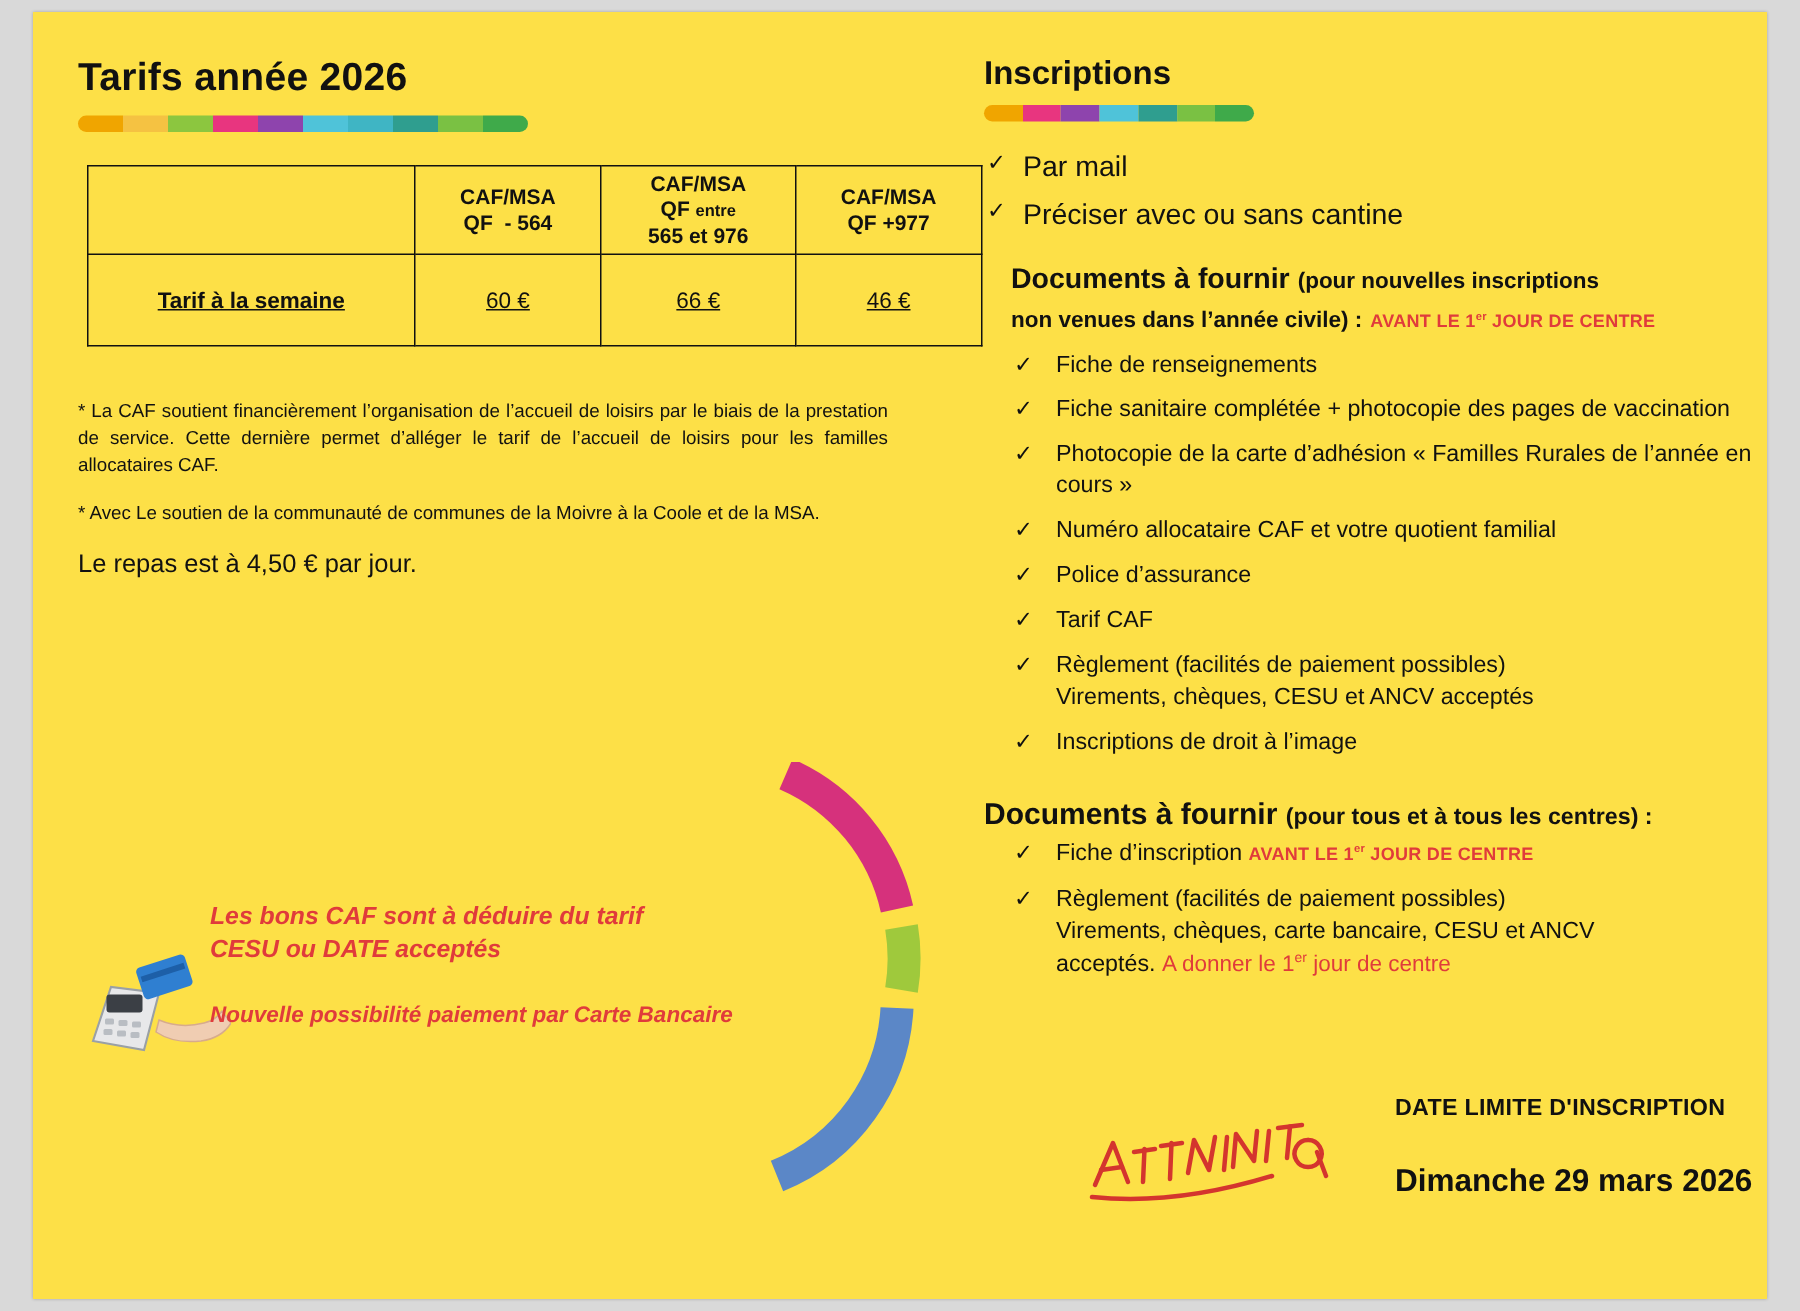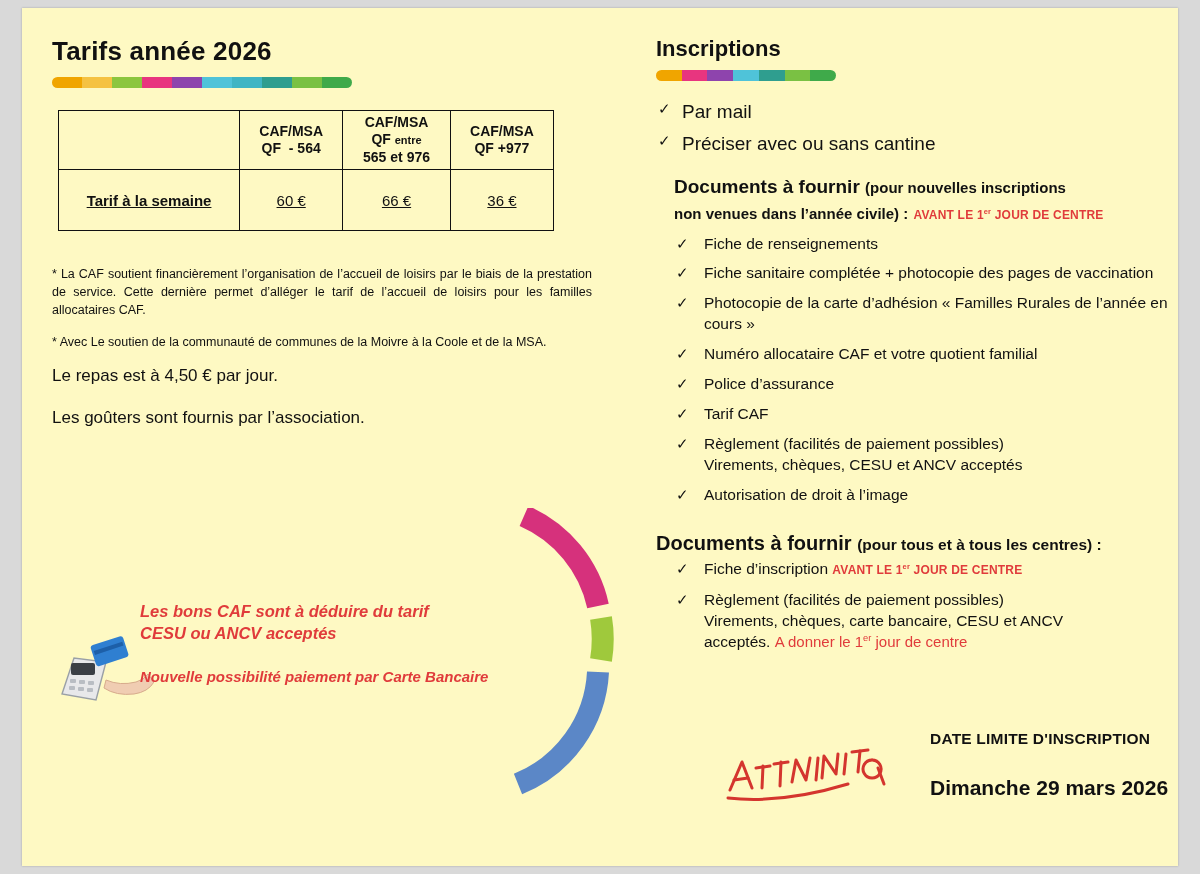--- a/index.html
+++ b/index.html
@@ -13,21 +13,21 @@
     font-family: "Liberation Sans", sans-serif;
     color: #111;
     overflow: hidden;
   }
   .page {
     position: absolute;
     left: 22px;
     top: 8px;
     width: 1156px;
     height: 858px;
-    background: #fef9c3;
+    background: #fde047;
     box-shadow: 0 0 2px rgba(0,0,0,0.25);
   }
   .col-left {
     position: absolute;
     left: 30px;
     top: 28px;
     width: 600px;
   }
   .col-right {
     position: absolute;
@@ -57,21 +57,21 @@
   }
   .bar.short { width: 180px; margin-bottom: 18px; }
   .bar span { flex: 1 1 auto; display: block; }
   .bar .cap-l { border-top-left-radius: 6px; border-bottom-left-radius: 6px; }
   .bar .cap-r { border-top-right-radius: 6px; border-bottom-right-radius: 6px; }
 
   
   table.tarifs {
     border-collapse: collapse;
     margin-left: 6px;
-    width: 496px;
+    width: 597px;
   }
   table.tarifs td, table.tarifs th {
     border: 1px solid #111;
     text-align: center;
     vertical-align: middle;
     font-size: 14px;
   }
   table.tarifs thead th {
     height: 54px;
     font-weight: bold;
@@ -239,30 +239,29 @@
           <th>
             CAF/MSA<br>QF +977
           </th>
         </tr>
       </thead>
       <tbody>
         <tr>
           <td class="rowlabel">Tarif à la semaine</td>
           <td>60 €</td>
           <td>66 €</td>
-          <td>36 €</td>
+          <td>46 €</td>
         </tr>
       </tbody>
     </table>
 
     <p class="note first">* La CAF soutient financièrement l’organisation de l’accueil de loisirs par le biais de la prestation de service. Cette dernière permet d’alléger le tarif de l’accueil de loisirs pour les familles allocataires CAF.</p>
     <p class="note">* Avec Le soutien de la communauté de communes de la Moivre à la Coole et de la MSA.</p>
 
     <p class="sentence">Le repas est à 4,50 € par jour.</p>
-    <p class="sentence">Les goûters sont fournis par l’association.</p>
   </div>
 
   <svg class="terminal" viewBox="0 0 110 80">
     <g>
       <path d="M18 58 L30 22 L62 26 L52 64 Z" fill="#e8e8ea" stroke="#9aa0a6" stroke-width="1.4"></path>
       <rect x="27" y="27" width="24" height="12" rx="2" fill="#3b3f45"></rect>
       <g fill="#b9bdc3">
         <rect x="26" y="43" width="6" height="4" rx="1"></rect>
         <rect x="35" y="44" width="6" height="4" rx="1"></rect>
         <rect x="44" y="45" width="6" height="4" rx="1"></rect>
@@ -271,21 +270,21 @@
         <rect x="43" y="52" width="6" height="4" rx="1"></rect>
       </g>
       <rect x="46" y="10" width="34" height="22" rx="3" fill="#2f7fd1" transform="rotate(-18 46 10)"></rect>
       <rect x="48" y="16" width="30" height="4" fill="#1d5fa8" transform="rotate(-18 46 10)"></rect>
       <path d="M62 44 q14 6 30 2 q8 -2 12 -8 l6 8 q-6 10 -20 12 q-18 2 -30 -6 z" fill="#f0cdb2" stroke="#d7ab8c" stroke-width="1"></path>
     </g>
   </svg>
 
   <div class="redblock">
     <div>Les bons CAF sont à déduire du tarif</div>
-    <div>CESU ou ANCV acceptés</div>
+    <div>CESU ou DATE acceptés</div>
     <div class="second">Nouvelle possibilité paiement par Carte Bancaire</div>
   </div>
 
   <svg class="arc" viewBox="0 0 170 290">
     <path d="M62 8 A128 128 0 0 1 136 98" fill="none" stroke="#d6317c" stroke-width="22"></path>
     <path d="M139 110 A128 128 0 0 1 139 152" fill="none" stroke="#9fc93c" stroke-width="22"></path>
     <path d="M136 164 A128 128 0 0 1 56 276" fill="none" stroke="#5b87c7" stroke-width="22"></path>
   </svg>
 
   <div class="col-right">
@@ -345,21 +344,21 @@
         <span class="chk">✓</span>
         <span>Tarif CAF</span>
       </li>
       <li>
         <span class="chk">✓</span>
         <span style="white-space:pre-line">Règlement (facilités de paiement possibles)
 Virements, chèques, CESU et ANCV acceptés</span>
       </li>
       <li>
         <span class="chk">✓</span>
-        <span>Autorisation de droit à l’image</span>
+        <span>Inscriptions de droit à l’image</span>
       </li>
     </ul>
 
     <div class="docs-head-2">
       <span>Documents à fournir</span>
       <span class="sub">(pour tous et à tous les centres) :</span>
     </div>
 
     <ul class="checklist sub2">
       <li>

